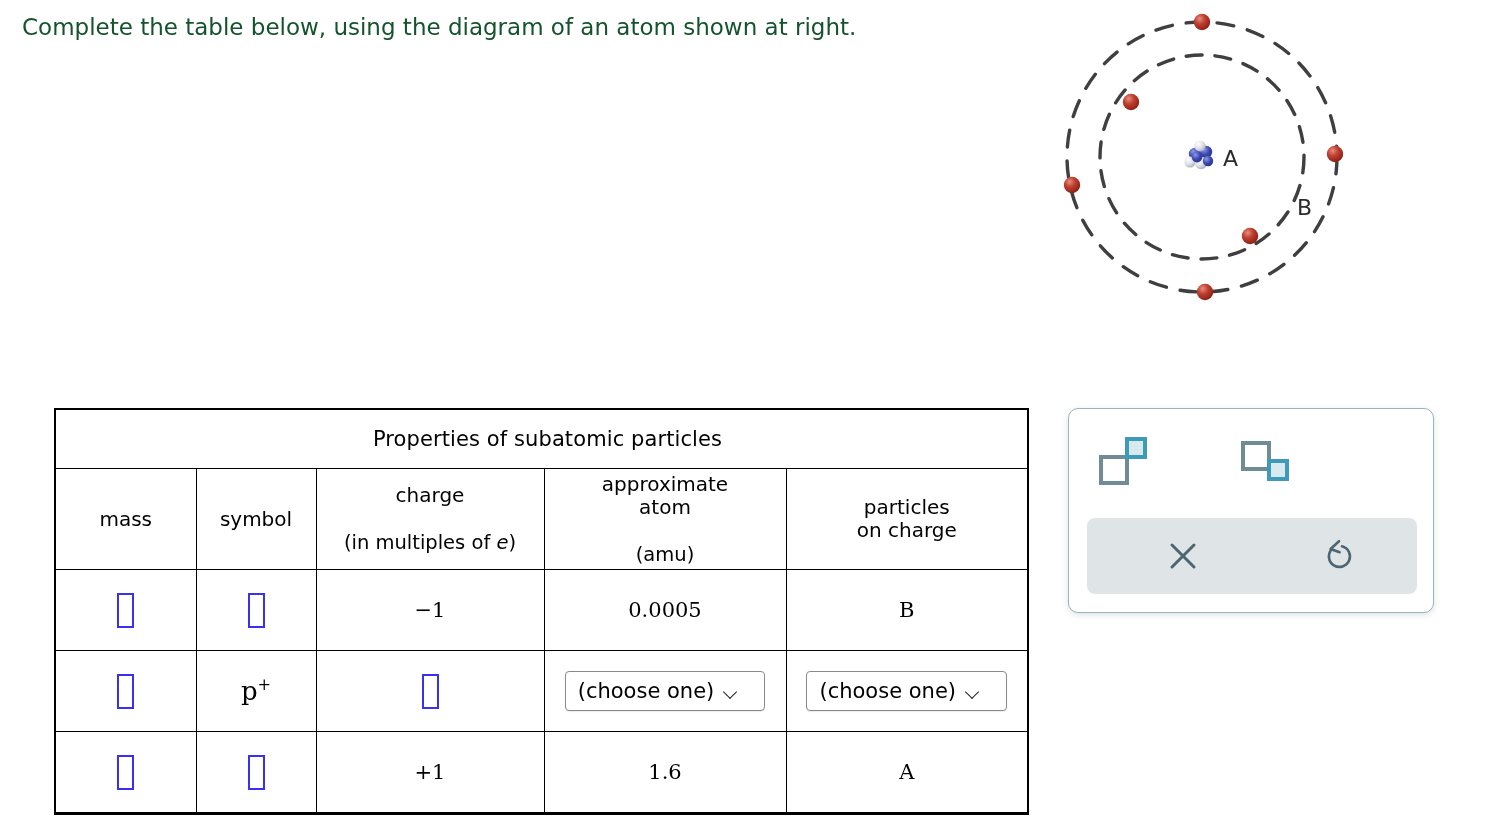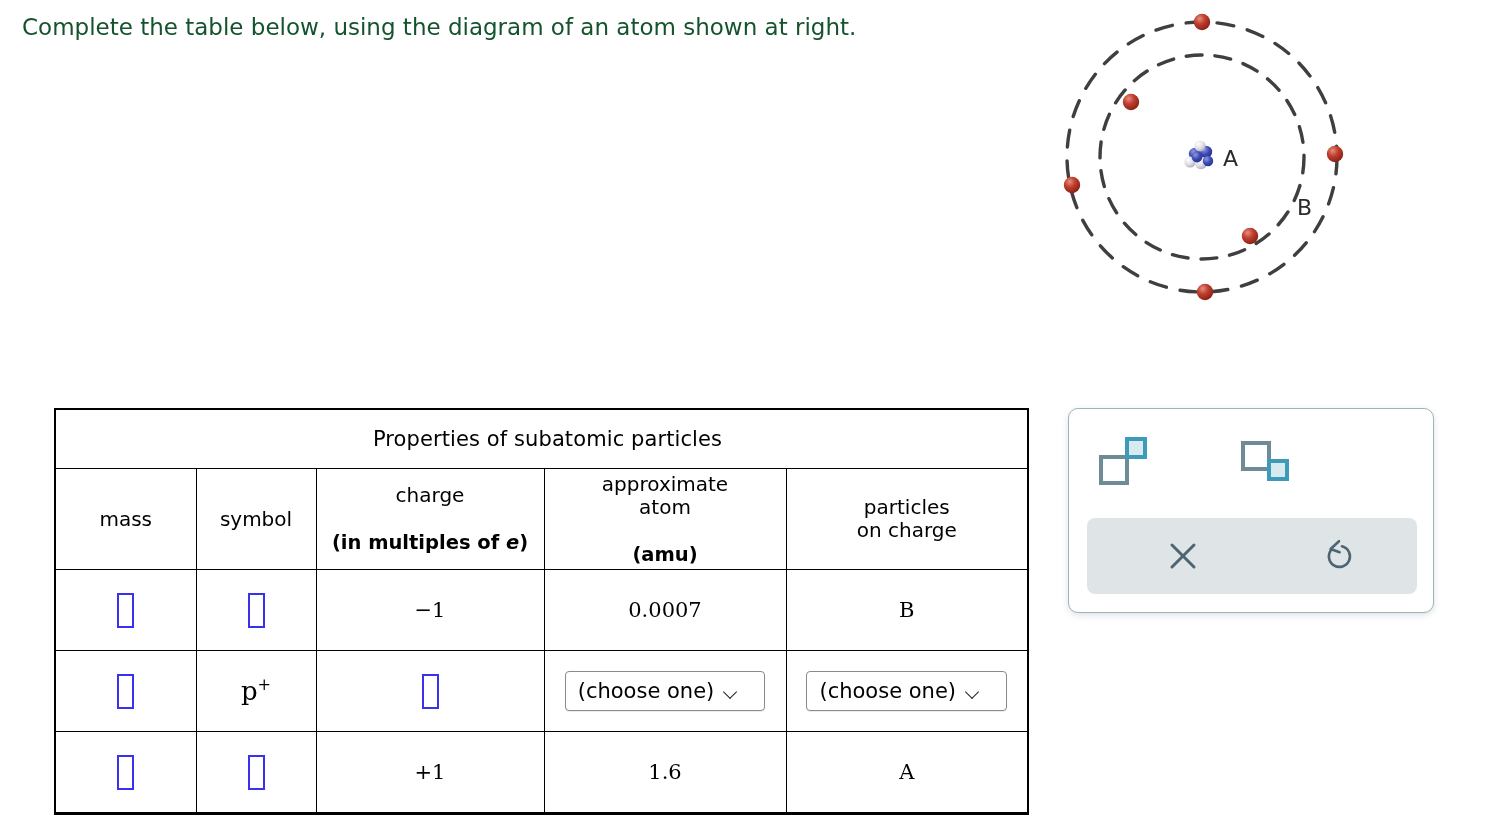--- a/index.html
+++ b/index.html
@@ -65,21 +65,21 @@
     letter-spacing: 0.1px;
   }
   .head-cell {
     height: 100px;
     font-size: 20px;
     font-weight: bold;
     line-height: 23px;
     padding: 2px 4px;
   }
   .head-sub {
-    font-weight: bold;
+    font-weight: normal;
     font-size: 19.5px;
     margin-top: 24px;
   }
   .head-sub i { font-style: italic; }
 
   .data-cell {
     height: 80px;
     font-size: 21px;
     font-family: "DejaVu Serif", serif;
   }
@@ -310,21 +310,21 @@
     </tr>
 
     <tr>
       <td class="data-cell outer-l">
         <span class="ansbox"></span>
       </td>
       <td class="data-cell">
         <span class="ansbox"></span>
       </td>
       <td class="data-cell">−1</td>
-      <td class="data-cell">0.0007</td>
+      <td class="data-cell">0.0005</td>
       <td class="data-cell outer-r">B</td>
     </tr>
 
     <tr>
       <td class="data-cell outer-l">
         <span class="ansbox"></span>
       </td>
       <td class="data-cell">
         <span class="sym"><span>p</span><sup>+</sup></span>
       </td>

